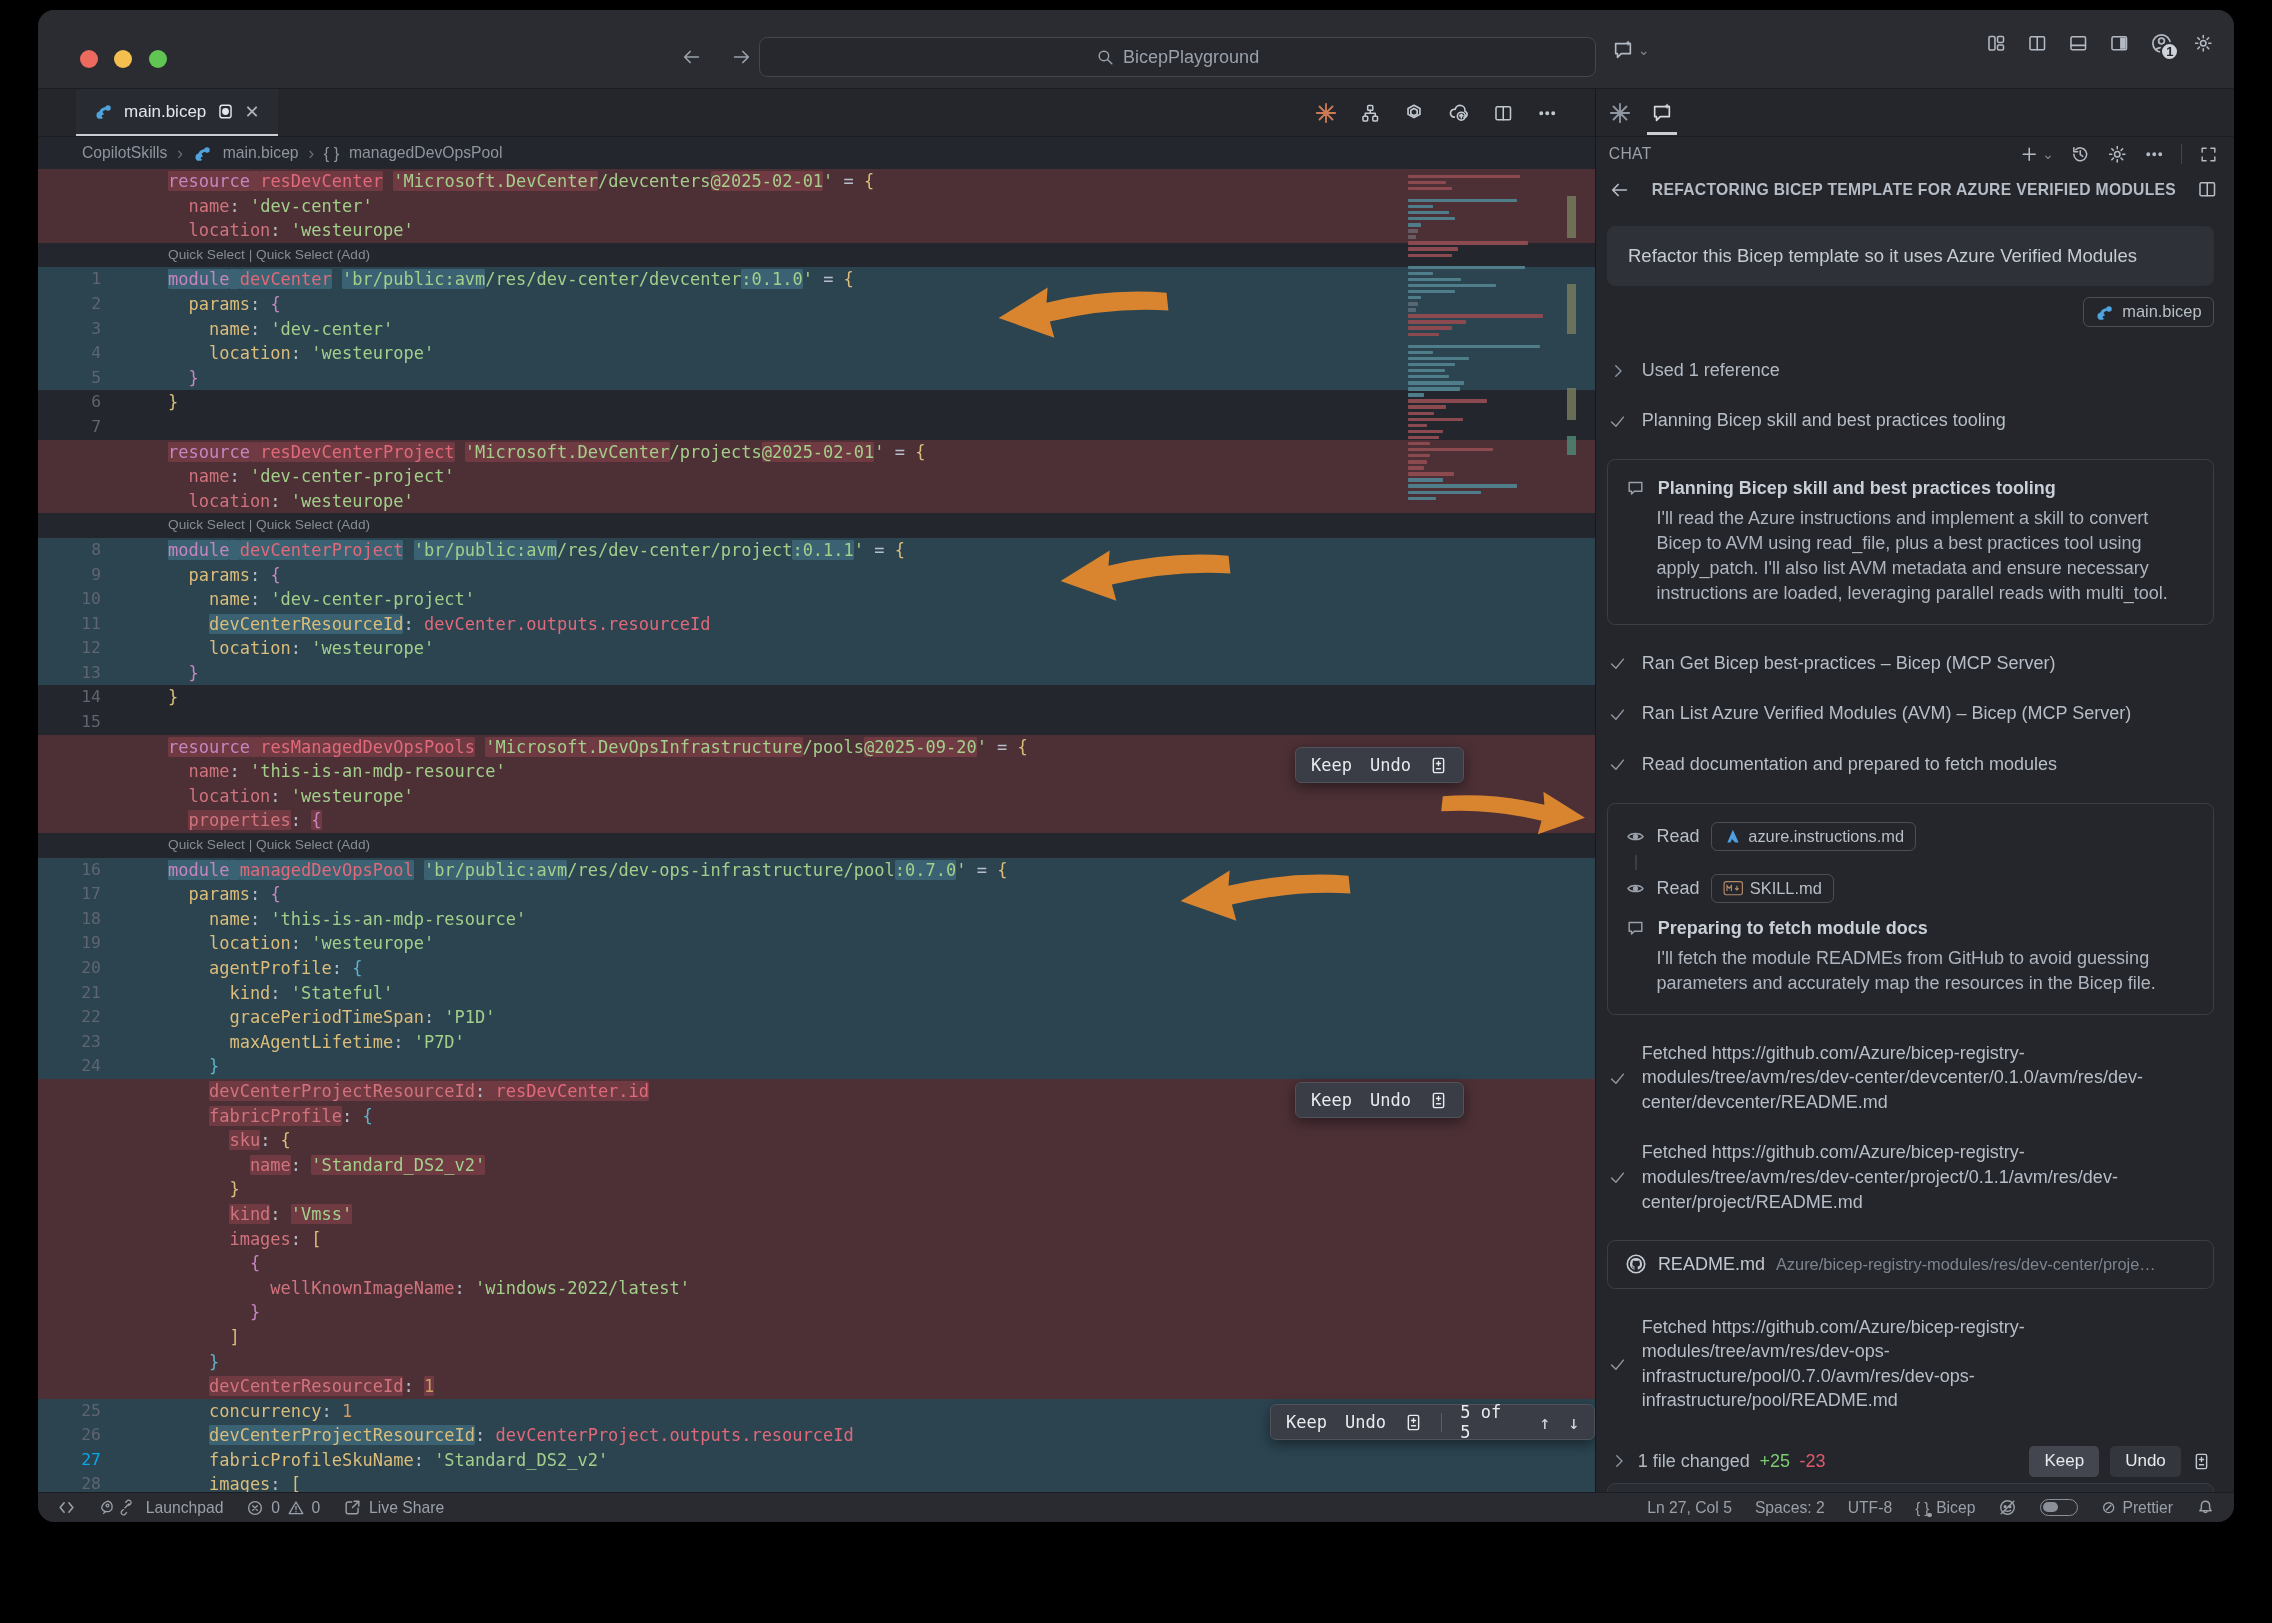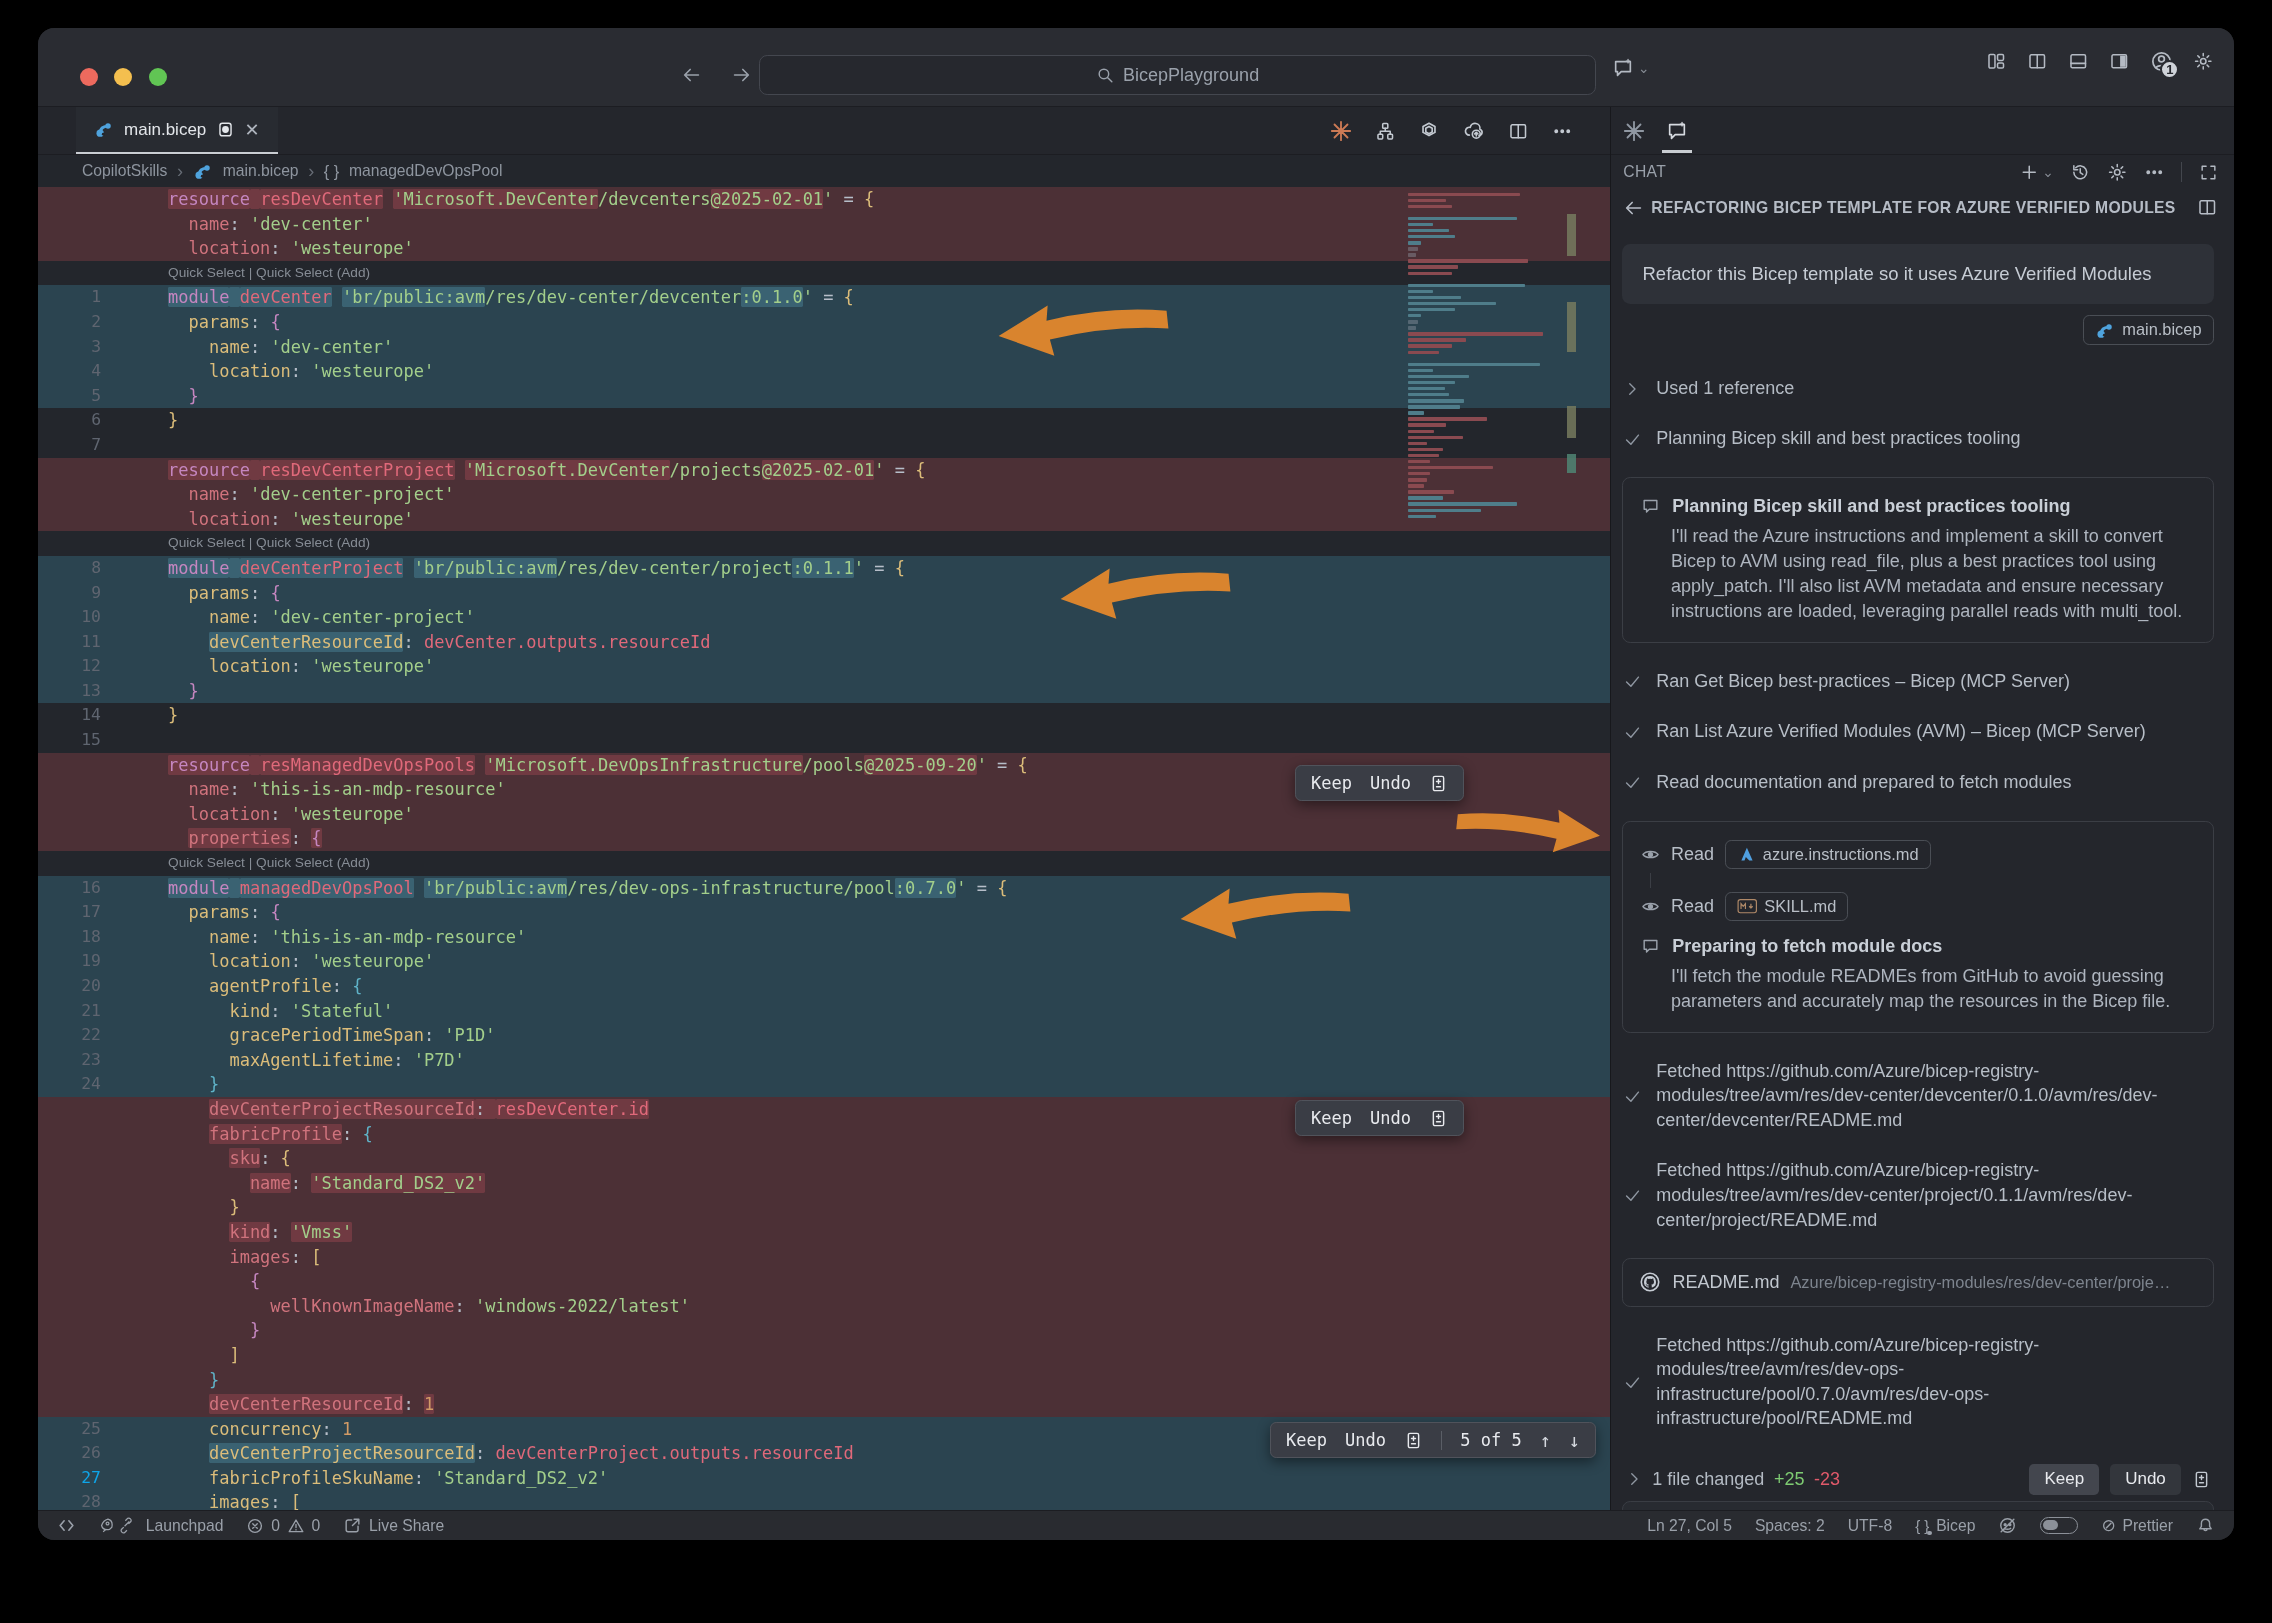--- a/index.html
+++ b/index.html
@@ -1,17 +1,17 @@
 <!DOCTYPE html>
 <html style="font-size:11px"><head>
 <meta charset="utf-8">
 <style>
   * { margin:0; padding:0; box-sizing:border-box; }
   html,body { width:2273px; height:1623px; background:#000; font-family:"Liberation Sans","DejaVu Sans",sans-serif; }
-  .window { position:absolute; left:38px; top:28px; width:2196px; height:1512px; background:#24262c; border-radius:16.4px; overflow:hidden; box-shadow:0 20.5px 62px rgba(0,0,0,.7); }
+  .window { position:absolute; left:38px; top:10px; width:2196px; height:1512px; background:#24262c; border-radius:16.4px; overflow:hidden; box-shadow:0 20.5px 62px rgba(0,0,0,.7); }
 
   
   .titlebar { position:relative; height:79px; background:#2a2c32; border-bottom:0.7px solid #1c1d22; }
   .traffic { position:absolute; left:42px; top:40px; display:flex; gap:16.4px; }
   .traffic span { width:18px; height:18px; border-radius:50%; display:block; }
   .t-red{background:#ed6a5e}.t-yel{background:#f4bf4f}.t-grn{background:#61c554}
   .nav-arrows { position:absolute; left:643px; top:36px; display:flex; gap:27px; color:#9aa1ab; font-size:23px; }
   .searchbox { position:absolute; left:721px; top:27px; width:837px; height:40px; border:1.4px solid #44474f; border-radius:8.2px; background:#26282e; display:flex; align-items:center; justify-content:center; gap:8.2px; color:#9aa1ab; font-size:18px; }
   .tb-right { position:absolute; right:20.5px; top:22px; display:flex; gap:20.5px; align-items:center; color:#b4bac3; }
   .tb-copilot { position:absolute; left:1574px; top:29px; display:flex; align-items:center; gap:4.1px; color:#b4bac3; }
@@ -64,21 +64,21 @@
   .arrow { position:absolute; z-index:40; }
 
   
   .chat-tabs { height:48px; display:flex; align-items:center; gap:20.5px; padding-left:12.3px; border-bottom:0.7px solid #1c1d22; }
   .chat-tab-active { position:relative; color:#d6dae0; }
   .chat-tab-active::after { content:""; position:absolute; left:-4.1px; right:-4.1px; bottom:-11px; height:2.1px; background:#c9cdd2; }
   .chat-head { height:34px; display:flex; align-items:center; padding:0 16.4px 0 12.3px; color:#9aa1ab; }
   .chat-head .lbl { font-size:15.7px; letter-spacing:0.3px; }
   .chat-head .icons { margin-left:auto; display:flex; align-items:center; gap:16.4px; color:#b4bac3; }
   .vdiv { width:1.4px; height:20.5px; background:#43464d; }
-  .thread-title { height:37px; display:flex; align-items:center; gap:6px; padding:0 16.4px 0 12.3px; color:#b6bcc6; }
+  .thread-title { height:37px; display:flex; align-items:center; gap:21px; padding:0 16.4px 0 12.3px; color:#b6bcc6; }
   .thread-title .txt { font-size:15.7px; font-weight:bold; letter-spacing:0.3px; white-space:nowrap; overflow:hidden; text-overflow:ellipsis; flex:1; }
   .chat-scroll { flex:1; padding:18px 20.5px 0 11px; overflow:hidden; display:flex; flex-direction:column; }
   .user-card { background:#2e3138; border-radius:8.2px; padding:16.4px 20.5px; color:#c6ccd4; font-size:18.5px; line-height:27px; }
   .attach-line { display:flex; justify-content:flex-end; margin-top:11px; }
   .pill { display:inline-flex; align-items:center; gap:6.8px; border:0.7px solid #4a4e55; border-radius:6.2px; height:30px; padding:0 11px; color:#b9bfc7; font-size:16.4px; }
   .timeline { margin-top:31px; }
   .t-row { display:flex; gap:13.7px; margin-bottom:26px; color:#b3bac3; font-size:18px; line-height:24.6px; }
   .t-row .tic { flex:0 0 20.5px; color:#8f97a2; padding-top:1.4px; }
   .t-row .body { flex:1; overflow-wrap:anywhere; padding-right:41px; color:#b7bec7; }
   .t-card { border:0.7px solid #3b3e45; border-radius:8.2px; padding:18px; margin-bottom:26px; }

